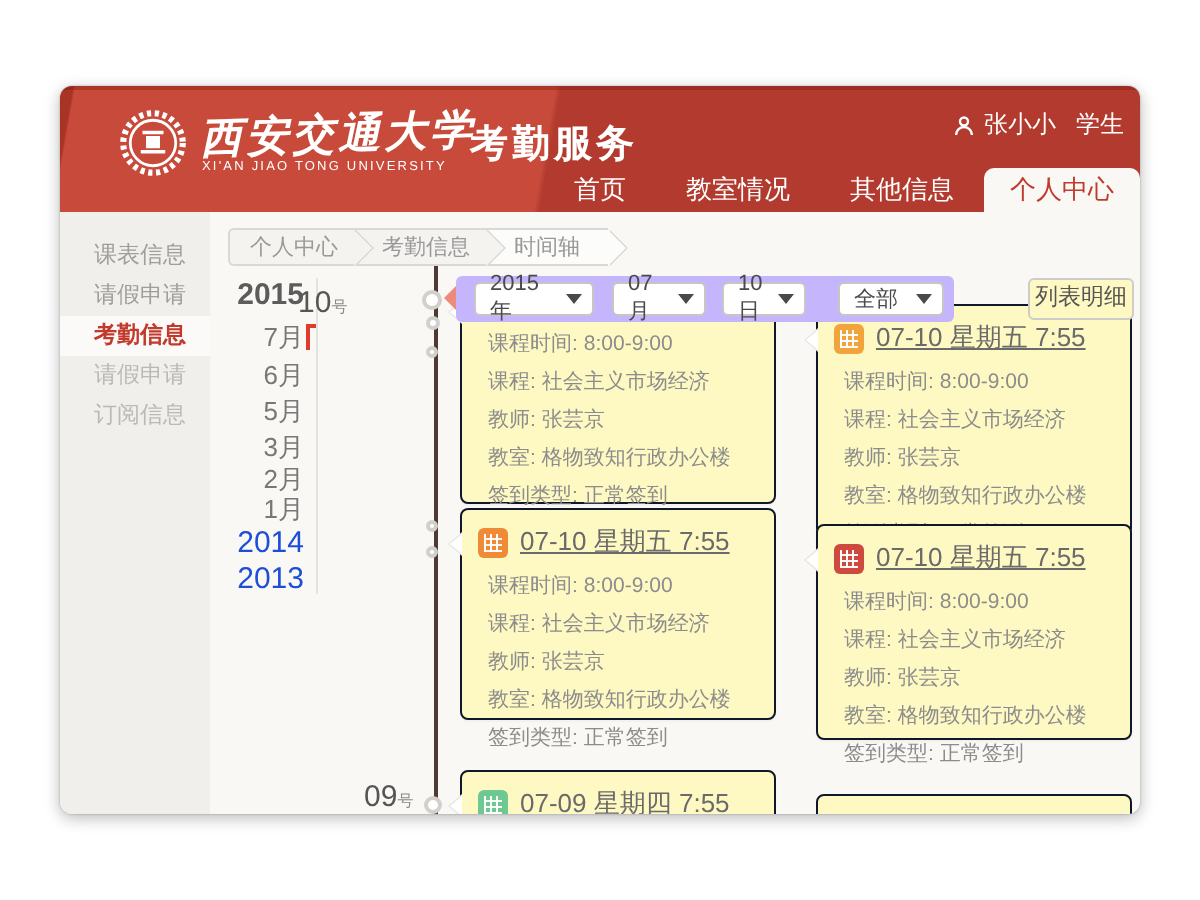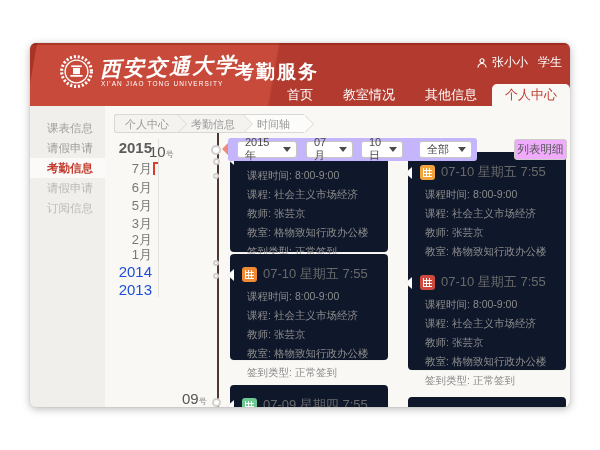--- a/index.html
+++ b/index.html
@@ -53,28 +53,28 @@
   .cursor-mark:before { content:""; position:absolute; left:0; top:0; width:5px; height:2px; background:#e03b2a; }
 
   
   .tline { position:absolute; left:187px; top:88px; width:2px; height:276px; background:#4e3a33; }
   .node { position:absolute; background:#fff; border:2px solid #d3cfcc; border-radius:50%; z-index:3; }
   .day-label { position:absolute; color:#555; z-index:3; white-space:nowrap; }
   .day-label .num { font-size:15px; }
   .day-label .unit { font-size:8px; color:#888; }
 
   
-  .card { position:absolute; width:158px; background:#0f172a; border:4px solid #0f172a; border-radius:4px;
+  .card { position:absolute; width:158px; background:#fef9c3; border:1px solid #0f172a; border-radius:4px;
           box-shadow:0 1px 1px rgba(0,0,0,.03); z-index:2; }
   .card:before { content:""; position:absolute; left:-7px; top:11px;
                  border-top:6px solid transparent; border-bottom:6px solid transparent; border-right:7px solid #e9e7e3; }
   .card:after  { content:""; position:absolute; left:-6px; top:12px;
                  border-top:5px solid transparent; border-bottom:5px solid transparent; border-right:6px solid #fff; }
   .card-header { display:flex; align-items:center; gap:6px; padding:7px 8px 1px 8px;
-                 font-size:13px; color:#6a6a6a; white-space:nowrap; }
+                 font-size:13px; color:#6a6a6a; white-space:nowrap;text-decoration:underline; }
   .stamp { position:relative; width:15px; height:15px; border-radius:3px; flex:0 0 15px; }
   .stamp:after { content:""; position:absolute; inset:3px;
                  background:repeating-linear-gradient(0deg,rgba(255,255,255,.95) 0 1px,transparent 1px 3px),
                             repeating-linear-gradient(90deg,rgba(255,255,255,.95) 0 1px,transparent 1px 3px); }
   .card-body { padding:3px 8px 8px 13px; font-size:10.5px; line-height:19px; color:#8c8c8c; white-space:nowrap; }
   .card-body .lbl { margin-right:3px; }
   .card.noheader .card-body { padding-top:24px; }
 
   
   .filterbar { position:absolute; left:198px; top:95px; width:249px; height:23px;
@@ -83,21 +83,21 @@
                       border-top:6px solid transparent; border-bottom:6px solid transparent; border-right:6px solid #ee8a7b; }
   .dd { position:absolute; top:3px; height:17px; background:#fff; border:1px solid #c8c6c2; border-radius:3px;
         display:flex; align-items:center; justify-content:space-between; padding:0 5px 0 7px;
         font-size:11px; color:#4a4a4a; cursor:pointer; }
   .dd .caret { width:0; height:0; border-left:4px solid transparent; border-right:4px solid transparent;
                border-top:5px solid #4a4a4a; margin-left:4px; }
   .dd-year { left:9px; width:60px; } .dd-month { left:78px; width:47px; }
   .dd-day { left:133px; width:42px; } .dd-type { left:191px; width:53px;align-items:center; }
 
   .list-btn { position:absolute; left:484px; top:96px; width:53px; height:21px; z-index:10;
-              background:#f0abfc; border:1px solid #ceccc8; border-radius:3px;
+              background:#fef9c3; border:1px solid #ceccc8; border-radius:3px;
               font-size:11.5px; color:#555; text-align:center; line-height:19px; cursor:pointer; }
 </style>
 </head>
 <body>
 
 <div class="page">
 
   <div class="hdr">
     <svg class="logo" viewBox="0 0 40 40">
       <circle cx="20" cy="20" r="17" fill="none" stroke="#fff" stroke-width="3.5" stroke-dasharray="2.4 2.1"></circle>

